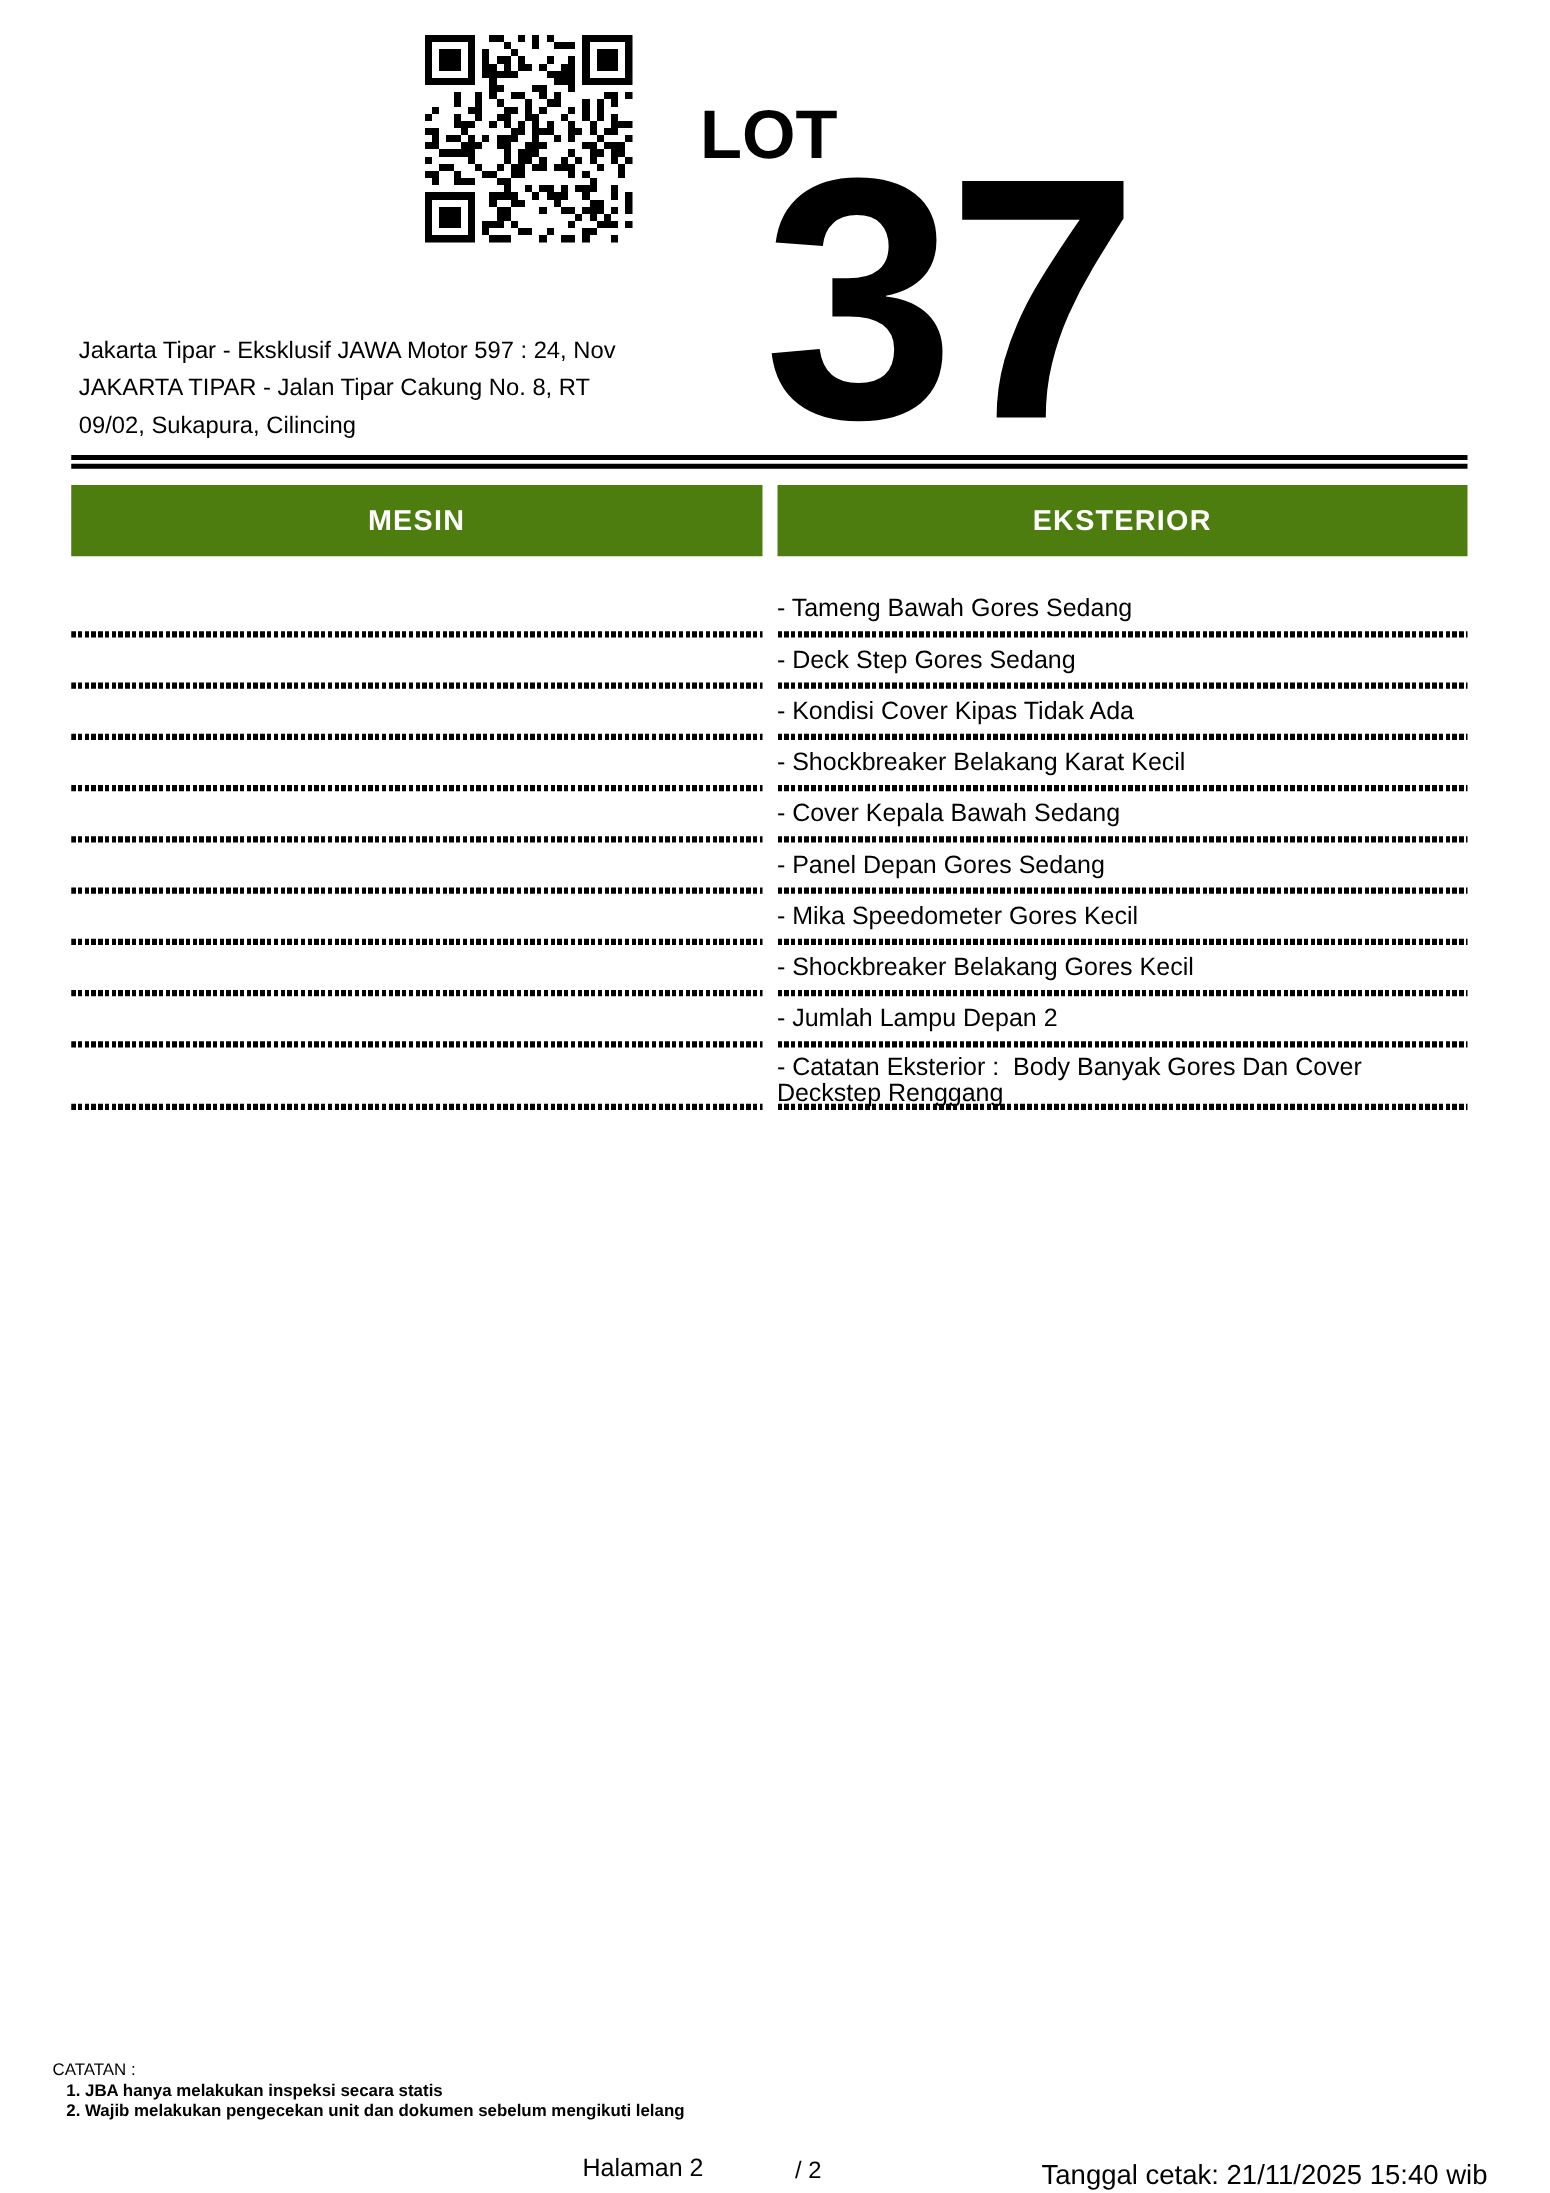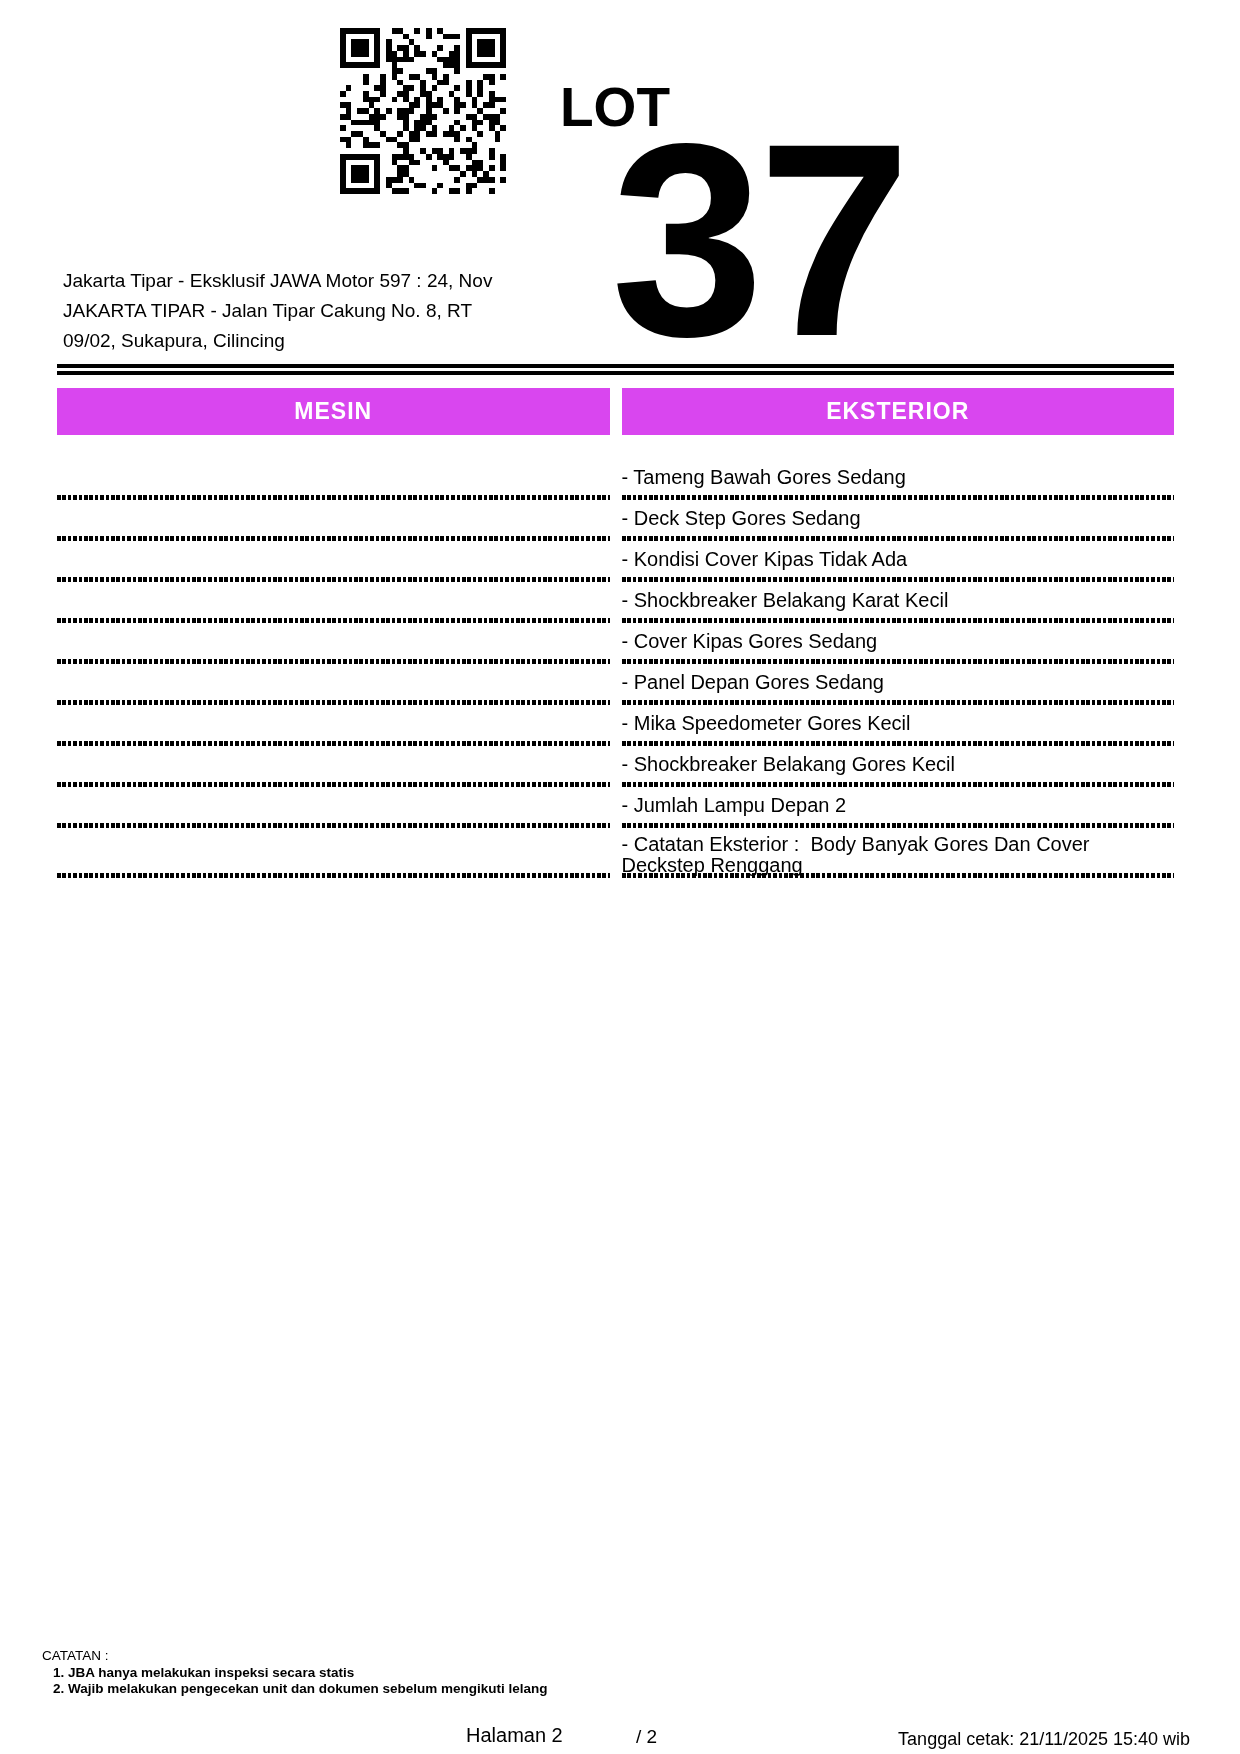--- a/index.html
+++ b/index.html
@@ -59,23 +59,23 @@
     position: absolute;
     left: 57px; top: 388px;
     width: 1117px;
   }
   .thead, .trow {
     display: flex;
     gap: 12px;
   }
   .thead .hcell {
     flex: 1 1 0;
-    background: #d946ef;
+    background: #4d7c0f;
     color: #fff;
-    height: 47px;
+    height: 57px;
     display: flex;
     align-items: center;
     justify-content: center;
     font-size: 23px;
     font-weight: bold;
     letter-spacing: 1px;
   }
   .tcell {
     flex: 1 1 0;
     font-size: 20px;
@@ -104,21 +104,21 @@
   }
   .page-total {
     position: absolute;
     left: 636px; top: 1726px;
     font-size: 19px;
     line-height: 21px;
   }
   .print-date {
     position: absolute;
     right: 50px; top: 1729px;
-    font-size: 18px;
+    font-size: 22px;
     line-height: 21px;
   }
 </style>
 </head>
 <body>
 
 <svg class="qr" viewBox="0 0 29 29" shape-rendering="crispEdges" aria-hidden="true">
     <rect x="0" y="0" width="1" height="1" fill="#000"></rect>
     <rect x="1" y="0" width="1" height="1" fill="#000"></rect>
     <rect x="2" y="0" width="1" height="1" fill="#000"></rect>
@@ -506,21 +506,21 @@
       <div class="trow">
         <div class="tcell"></div>
         <div class="tcell">- Kondisi Cover Kipas Tidak Ada</div>
       </div>
       <div class="trow">
         <div class="tcell"></div>
         <div class="tcell">- Shockbreaker Belakang Karat Kecil</div>
       </div>
       <div class="trow">
         <div class="tcell"></div>
-        <div class="tcell">- Cover Kipas Gores Sedang</div>
+        <div class="tcell">- Cover Kepala Bawah Sedang</div>
       </div>
       <div class="trow">
         <div class="tcell"></div>
         <div class="tcell">- Panel Depan Gores Sedang</div>
       </div>
       <div class="trow">
         <div class="tcell"></div>
         <div class="tcell">- Mika Speedometer Gores Kecil</div>
       </div>
       <div class="trow">

